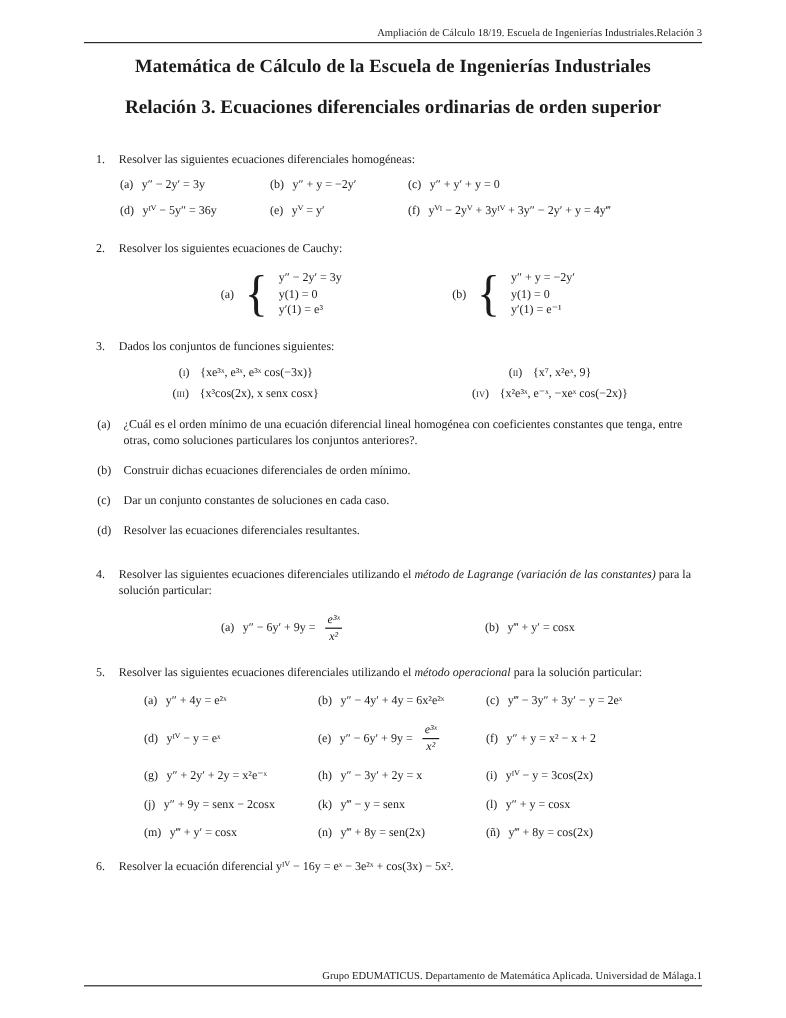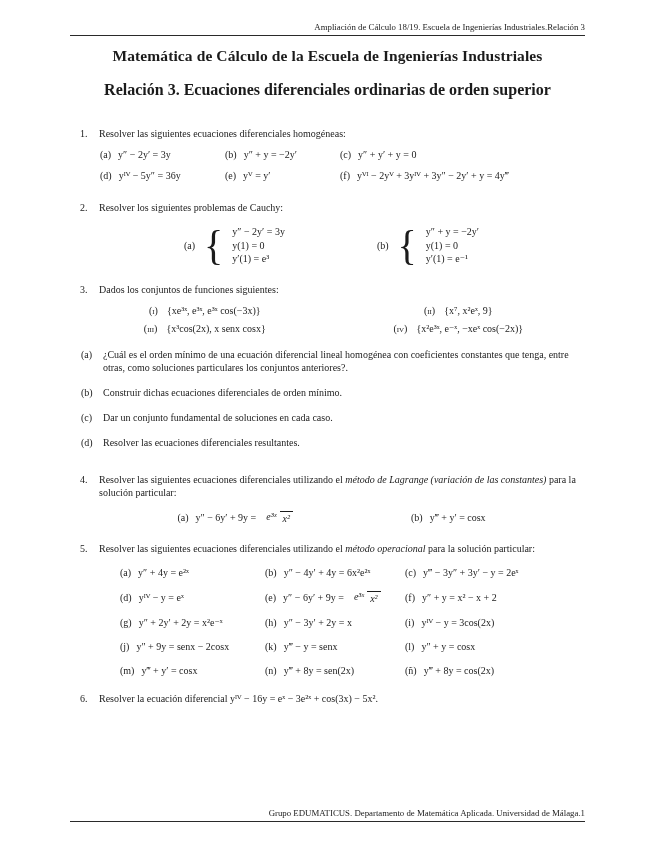--- a/index.html
+++ b/index.html
@@ -63,21 +63,21 @@
   .subitem .it-label { position: absolute; left: 3px; top: 0; }
 
   .ex4-items { display: flex; justify-content: center; gap: 118px; margin-top: 12px; margin-bottom: 4px; }
 
   .ex5-grid {
     margin: 12px 0 0 42px;
     display: grid; grid-template-columns: 145px 140px 1fr;
     row-gap: 13px; align-items: center;
   }
 
-  .frac { display: inline-flex; align-items: center; font-style: italic; vertical-align: middle; line-height: 11px; }
+  .frac { display: inline-flex; flex-direction: column; align-items: center; font-style: italic; vertical-align: middle; line-height: 11px; }
   .frac .num { padding: 0 3px 1px 3px; }
   .frac .den { border-top: 1px solid #1b1b1b; padding: 1px 3px 0 3px; }
 
   .hdr-text { white-space: nowrap; }
 </style>
 </head>
 <body>
 
 <div class="rule-row page-header">
   <span class="hdr-text">Ampliación de Cálculo 18/19. Escuela de Ingenierías Industriales.</span>
@@ -118,21 +118,21 @@
       <div class="ex-item">
         <span class="it-label">(f)</span>
         <span class="math">yⱽᴵ − 2yⱽ + 3yᴵⱽ + 3y″ − 2y′ + y = 4y‴</span>
       </div>
     </div>
   </div>
 
   <div class="exercise" style="margin-bottom:17px;">
     <div class="ex-head">
       <span class="ex-num">2.</span>
-      <span>Resolver los siguientes problemas de Cauchy:</span>
+      <span>Resolver los siguientes ecuaciones de Cauchy:</span>
     </div>
     <div class="systems">
       <div class="system">
         <span class="it-label">(a)</span>
         <span class="sys-brace">{</span>
         <div class="sys-lines">
           <div class="math">y″ − 2y′ = 3y</div>
           <div class="math">y(1) = 0</div>
           <div class="math">y′(1) = e³</div>
         </div>
@@ -176,21 +176,21 @@
       <div class="subitem">
         <span class="it-label">(a)</span>
         <span>¿Cuál es el orden mínimo de una ecuación diferencial lineal homogénea con coeficientes constantes que tenga, entre otras, como soluciones particulares los conjuntos anteriores?.</span>
       </div>
       <div class="subitem">
         <span class="it-label">(b)</span>
         <span>Construir dichas ecuaciones diferenciales de orden mínimo.</span>
       </div>
       <div class="subitem">
         <span class="it-label">(c)</span>
-        <span>Dar un conjunto fundamental de soluciones en cada caso.</span>
+        <span>Dar un conjunto constantes de soluciones en cada caso.</span>
       </div>
       <div class="subitem">
         <span class="it-label">(d)</span>
         <span>Resolver las ecuaciones diferenciales resultantes.</span>
       </div>
     </div>
   </div>
 
   <div class="exercise" style="margin-bottom:18px;">
     <div class="ex-head">

